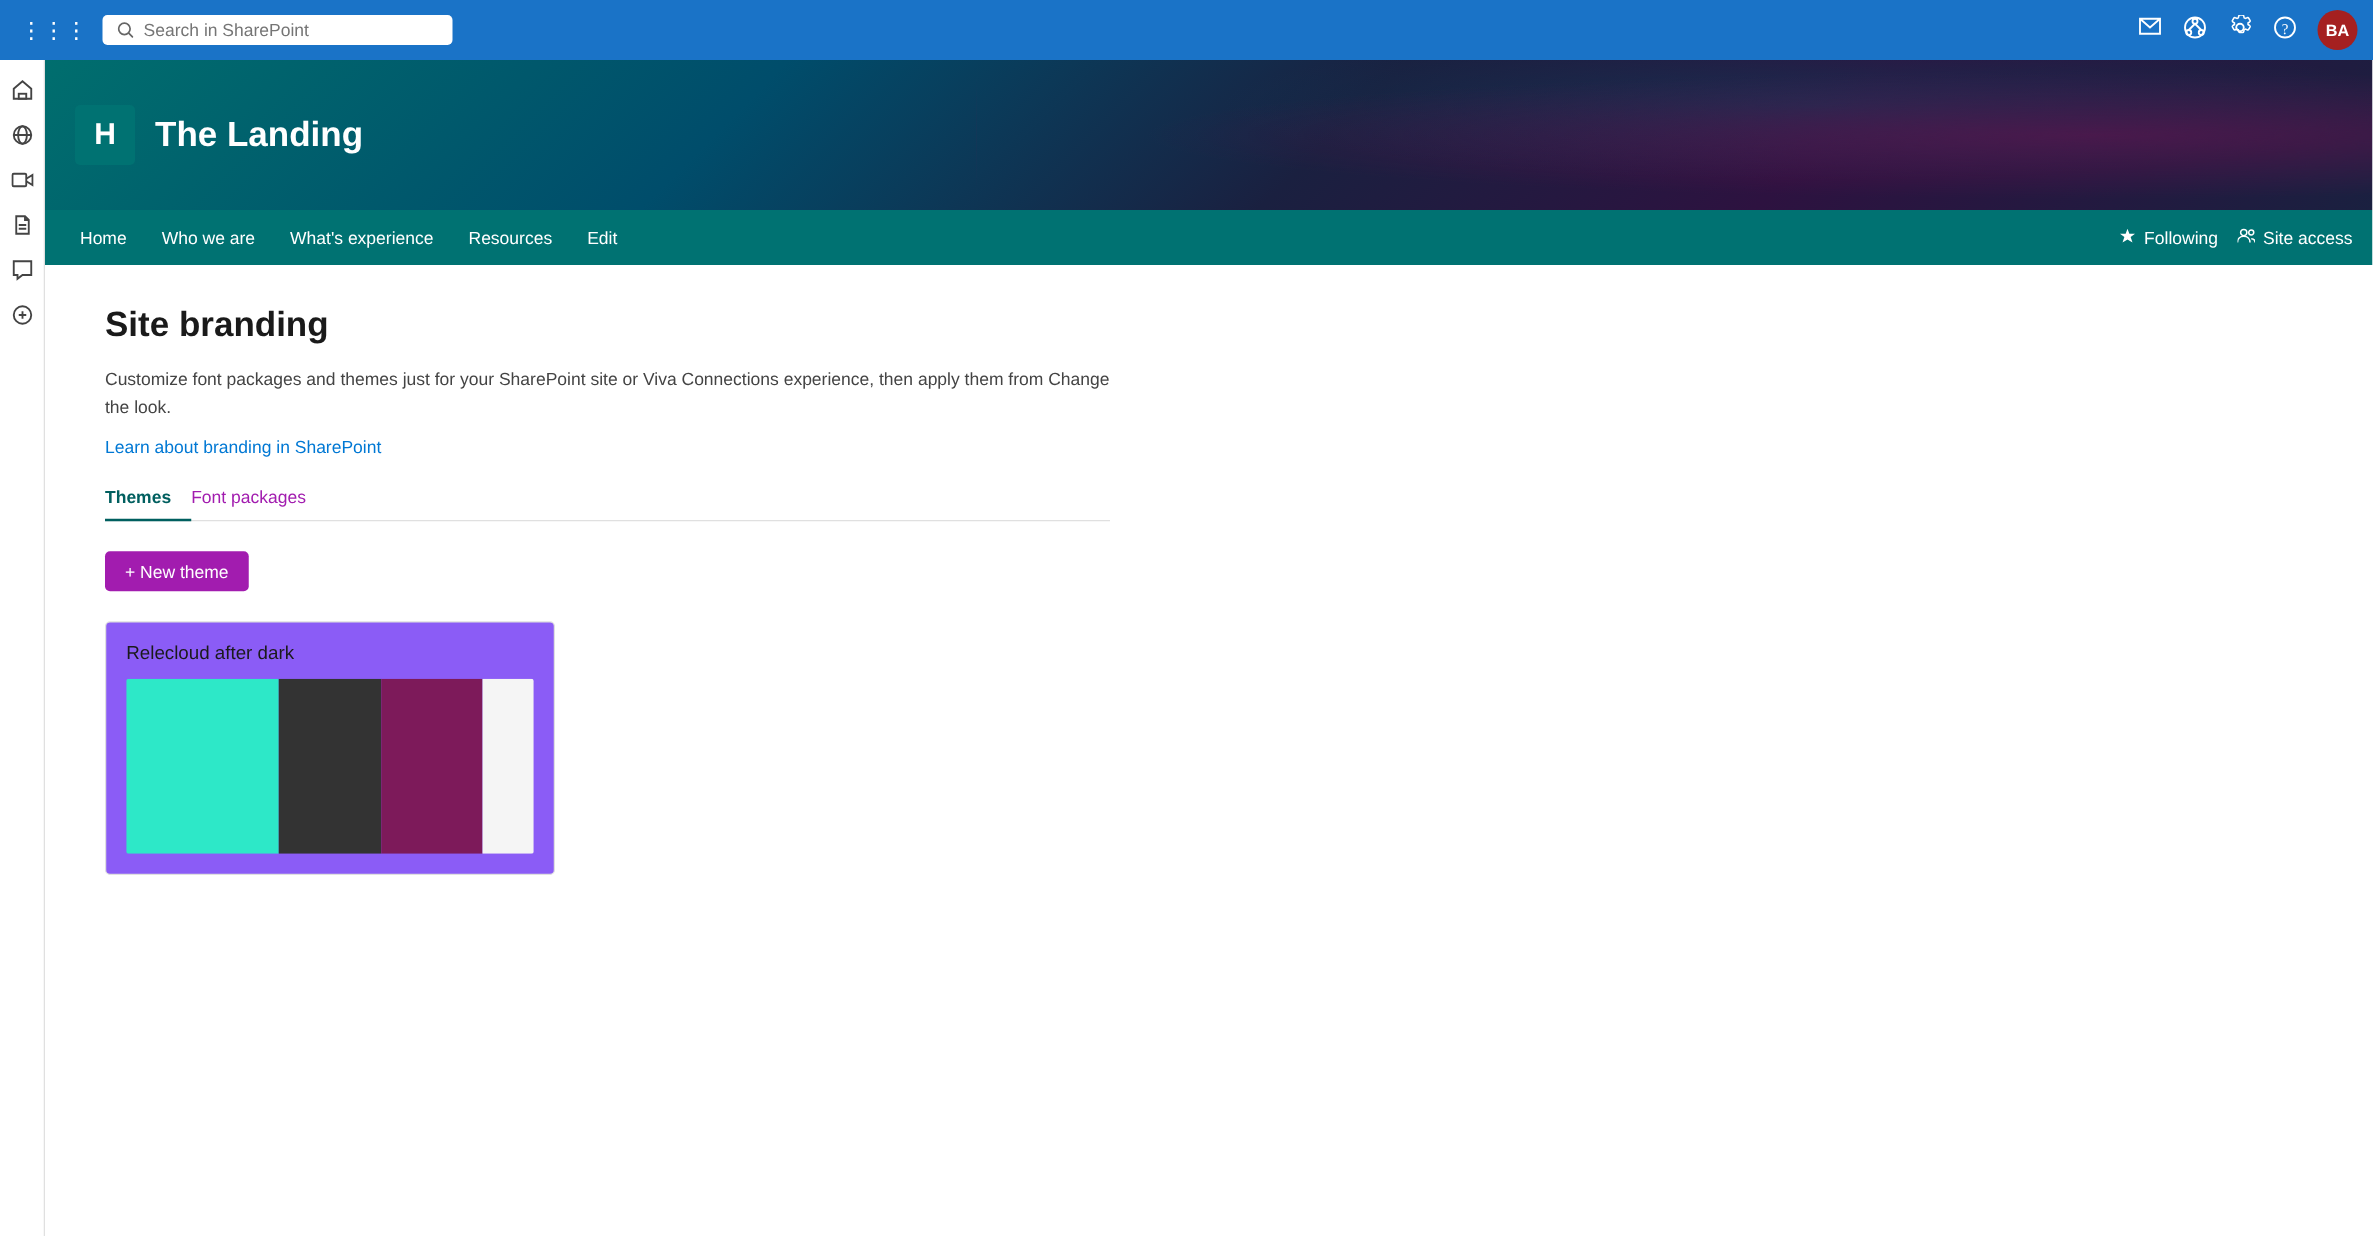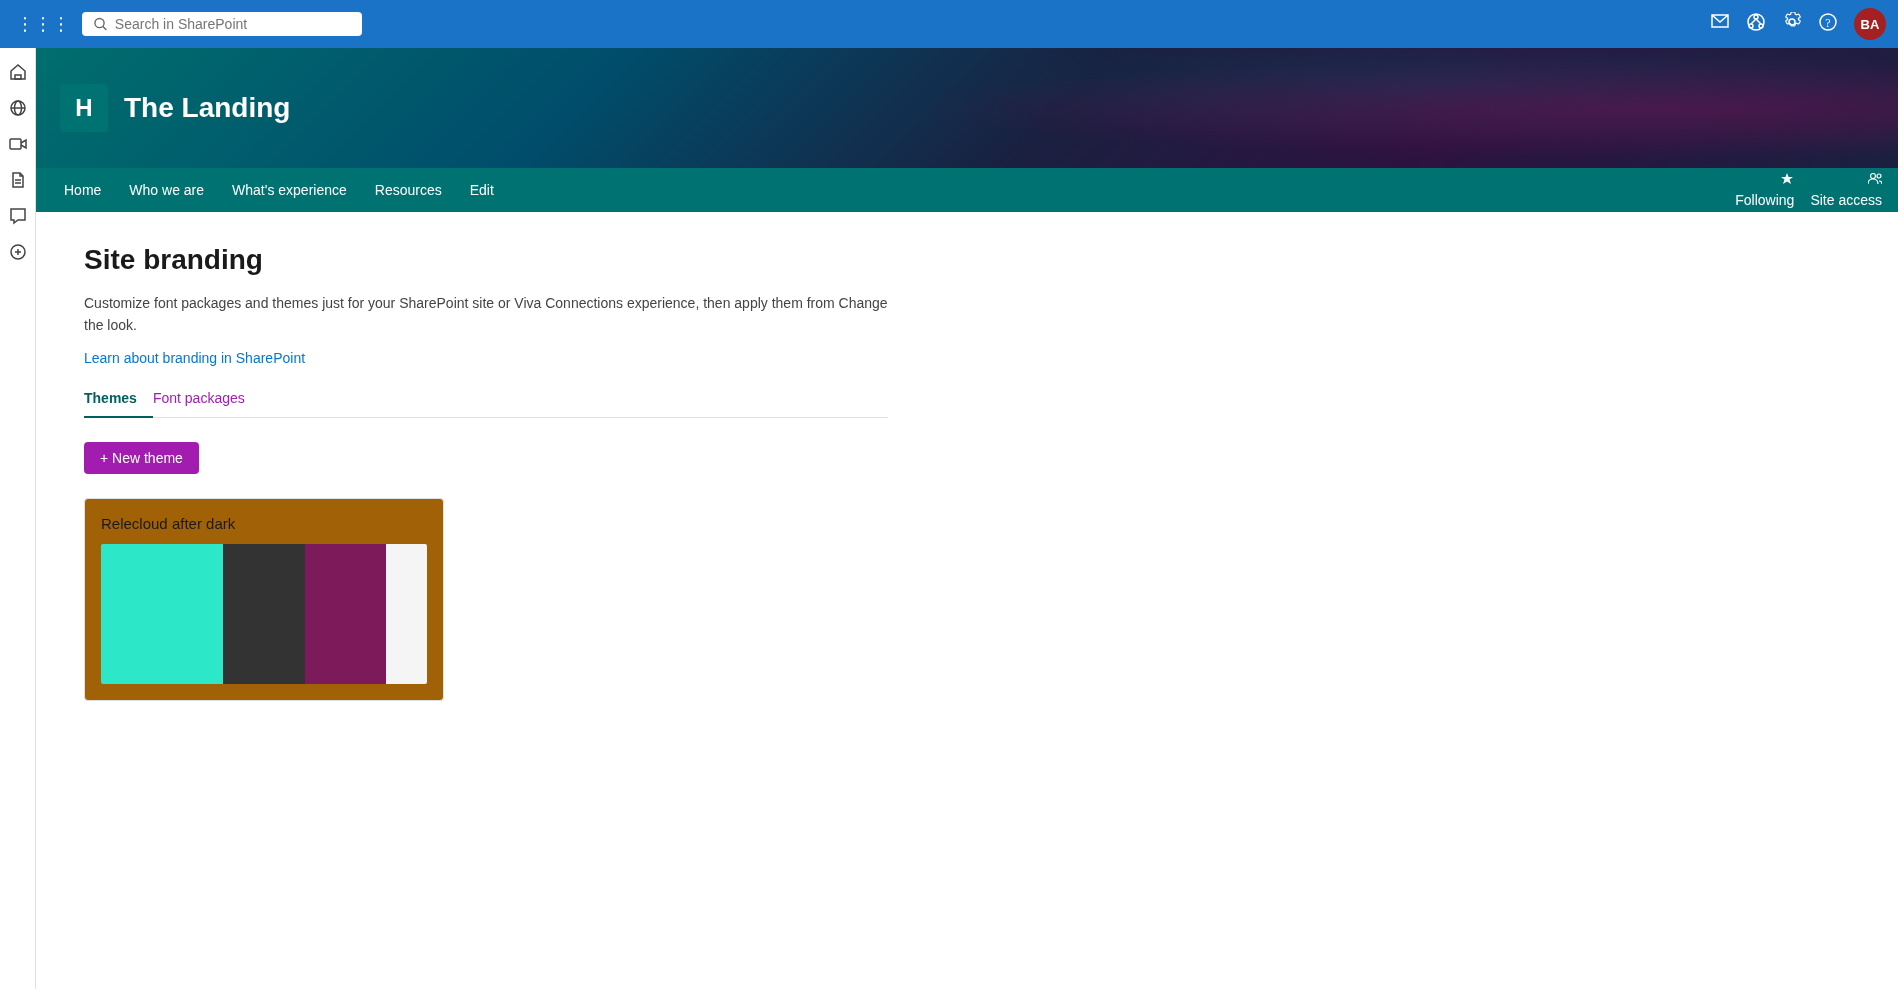--- a/index.html
+++ b/index.html
@@ -122,24 +122,23 @@
       padding: 8px 12px;
       cursor: pointer;
       border-radius: 4px;
       text-decoration: none;
     }
     .nav-right { display: flex; align-items: center; gap: 16px; }
     .nav-following, .nav-site-access {
       color: #fff;
       font-size: 14px;
       display: flex;
-      align-items: flex-end;
+      align-items: flex-start;
       gap: 6px;
       cursor: pointer;
-      flex-direction: column;
     }
 
     
     .page-content {
       padding: 32px 48px;
       max-width: 900px;
     }
     .page-title {
       font-size: 28px;
       font-weight: 600;
@@ -191,21 +190,21 @@
       cursor: pointer;
       margin-bottom: 24px;
     }
 
     
     .theme-card {
       border: 1px solid #e0e0e0;
       border-radius: 4px;
       padding: 16px;
       width: 360px;
-      background: #a16207;
+      background: #8b5cf6;
     }
     .theme-card-title {
       font-size: 15px;
       font-weight: 500;
       color: #1a1a1a;
       margin-bottom: 12px;
     }
     .theme-swatches {
       display: flex;
       height: 140px;

